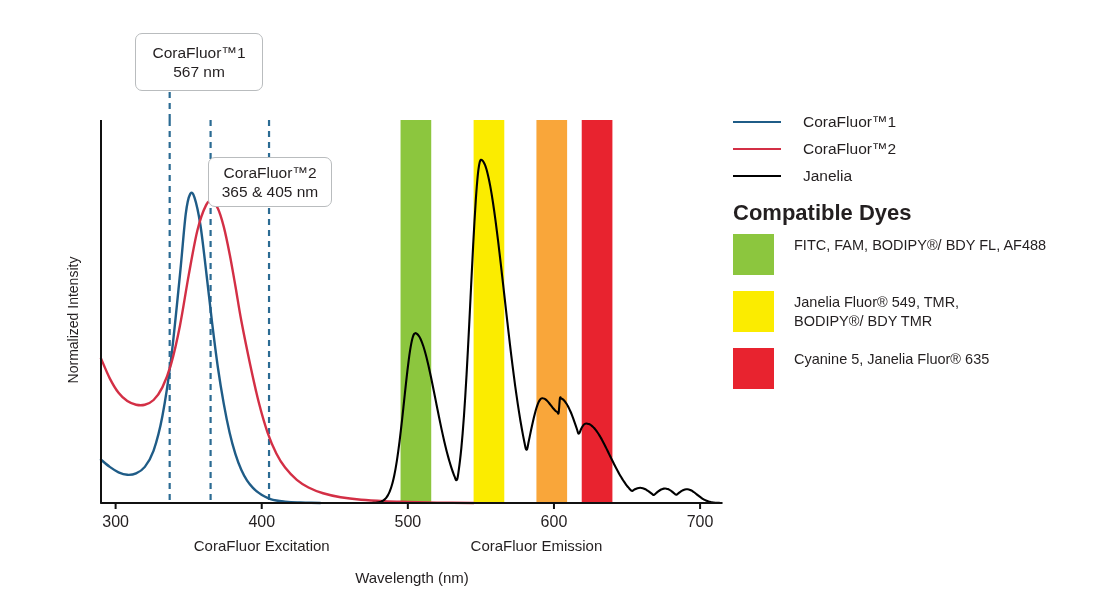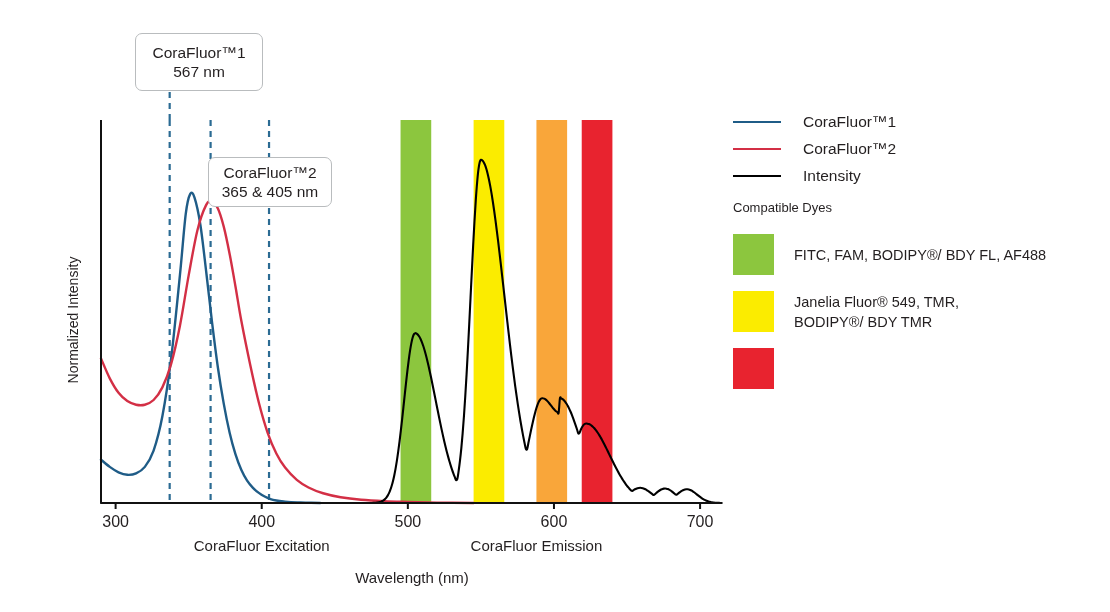--- a/index.html
+++ b/index.html
@@ -35,24 +35,24 @@
   #callout-cf2{left:208px;top:157px;width:124px;height:50px;}
 
   
   #right-panel{position:absolute;left:730px;top:0;width:380px;height:612px;}
 
   #series-legend{position:absolute;left:3px;top:108px;width:360px;}
   .legend-row{display:flex;align-items:center;height:27px;}
   .legend-swatch-line{width:48px;height:0;border-top-width:2.6px;border-top-style:solid;margin-left:0;}
   .legend-text{margin-left:22px;font-size:15.5px;color:#231f20;white-space:nowrap;}
 
-  #dyes-title{position:absolute;left:3px;top:200px;font-size:13px;font-weight:normal;color:#231f20;}
+  #dyes-title{position:absolute;left:3px;top:200px;font-size:22px;font-weight:bold;color:#231f20;}
 
   #dye-list{position:absolute;left:3px;top:234px;width:375px;}
-  .dye-row{display:flex;align-items:center;margin-bottom:16px;}
+  .dye-row{display:flex;align-items:flex-start;margin-bottom:16px;}
   .dye-swatch{width:41px;height:41px;flex:0 0 41px;}
   .dye-text{margin-left:20px;font-size:14.5px;color:#231f20;line-height:1.32;padding-top:2px;white-space:pre-line;}
 </style>
 </head>
 <body>
 
 <div id="root">
 
   <div id="chart-panel">
     <svg id="chart-svg" width="730" height="612" viewBox="0 0 730 612">
@@ -114,35 +114,36 @@
         <div class="legend-row">
           <div class="legend-swatch-line" style="border-top-color: rgb(31, 92, 135);"></div>
           <div class="legend-text">CoraFluor™1</div>
         </div>
         <div class="legend-row">
           <div class="legend-swatch-line" style="border-top-color: rgb(211, 47, 69);"></div>
           <div class="legend-text">CoraFluor™2</div>
         </div>
         <div class="legend-row">
           <div class="legend-swatch-line" style="border-top-color: rgb(0, 0, 0);"></div>
-          <div class="legend-text">Intensity</div>
+          <div class="legend-text">Janelia</div>
         </div>
       </div>
 
     <div id="dyes-title">Compatible Dyes</div>
 
     <div id="dye-list">
         <div class="dye-row">
           <div class="dye-swatch" style="background: rgb(140, 198, 62);"></div>
           <div class="dye-text">FITC, FAM, BODIPY®/ BDY FL, AF488</div>
         </div>
         <div class="dye-row" style="">
           <div class="dye-swatch" style="background: rgb(251, 236, 0);"></div>
           <div class="dye-text">Janelia Fluor® 549, TMR,
 BODIPY®/ BDY TMR</div>
         </div>
         <div class="dye-row">
           <div class="dye-swatch" style="background: rgb(232, 35, 47);"></div>
+          <div class="dye-text">Cyanine 5, Janelia Fluor® 635</div>
         </div>
       </div>
   </div>
 
 </div>
 
 </body></html>

